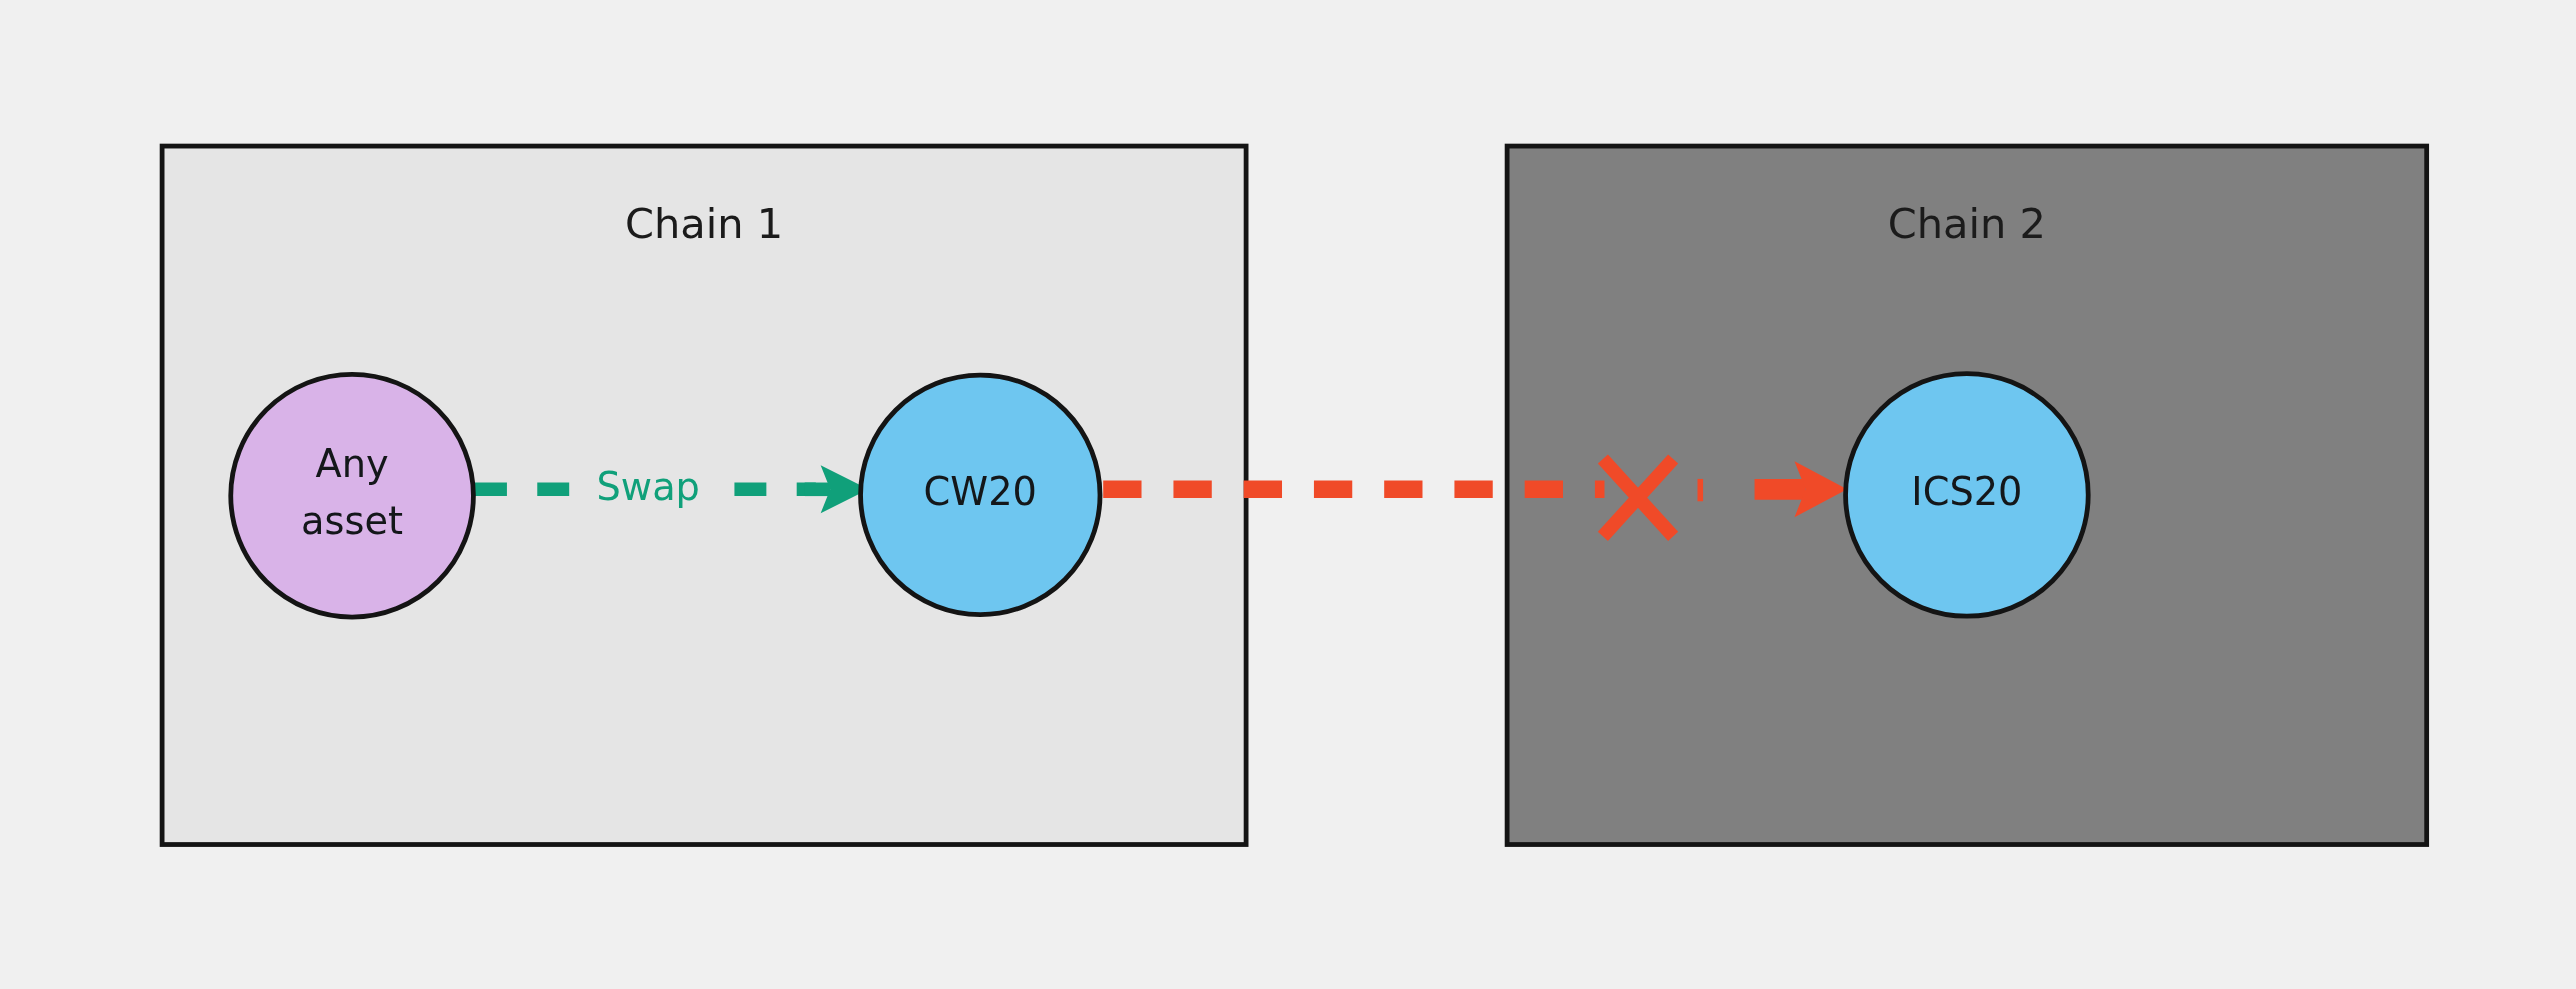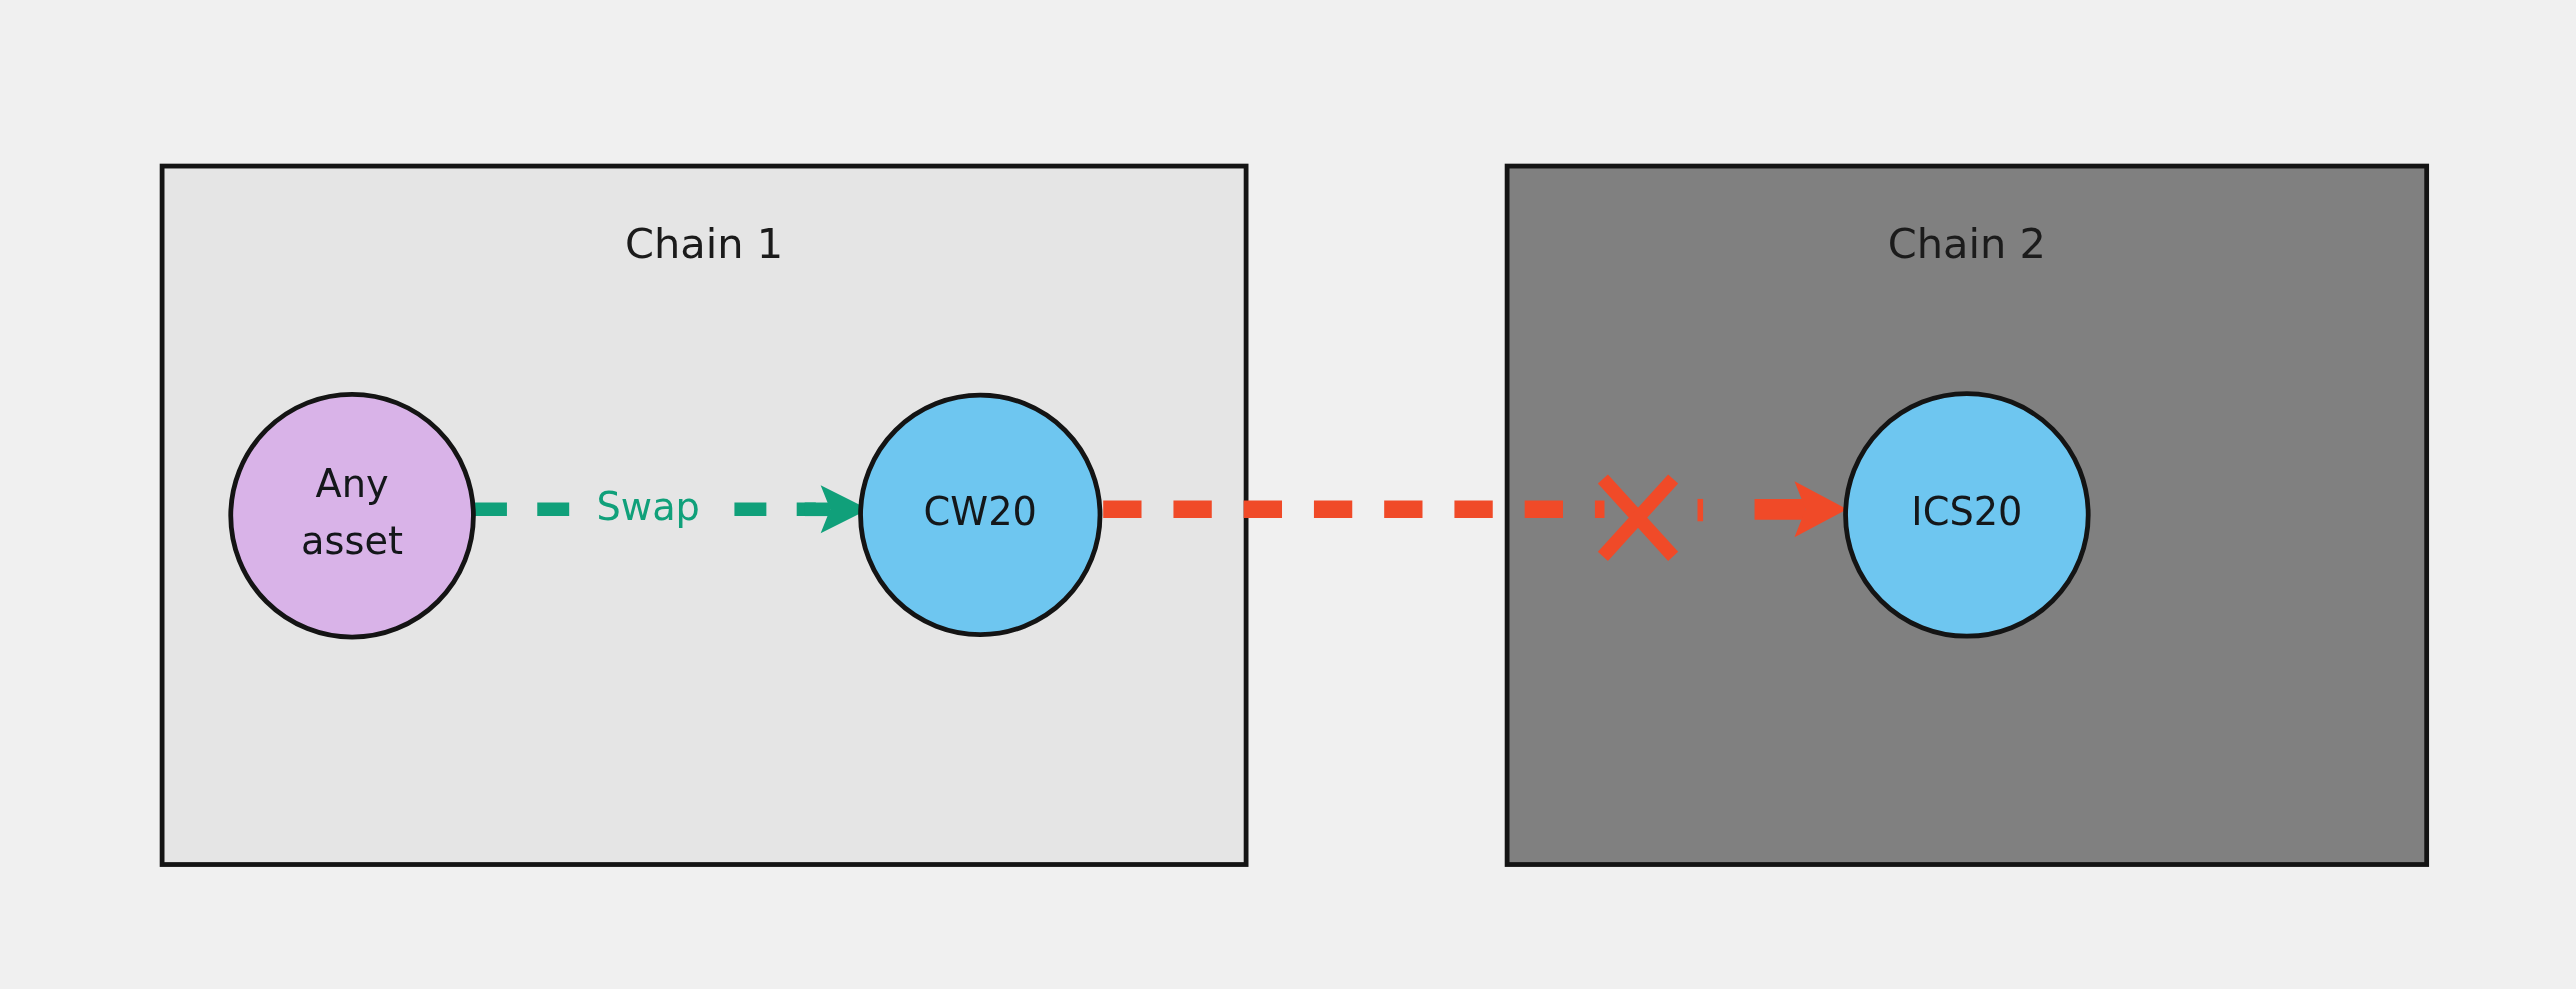--- a/index.html
+++ b/index.html
@@ -12,21 +12,20 @@
     width: 2576px;
     height: 989px;
     overflow: hidden;
     font-family: "DejaVu Sans", "Liberation Sans", sans-serif;
   }
   #diagram-root {
     position: relative;
     width: 2576px;
     height: 824px;
     background: #f0f0f0;
-    margin-top: 20px;
   }
   #diagram-svg {
     position: absolute;
     left: 0;
     top: 0;
     width: 2576px;
     height: 989px;
     display: block;
   }
   .chain-title {

